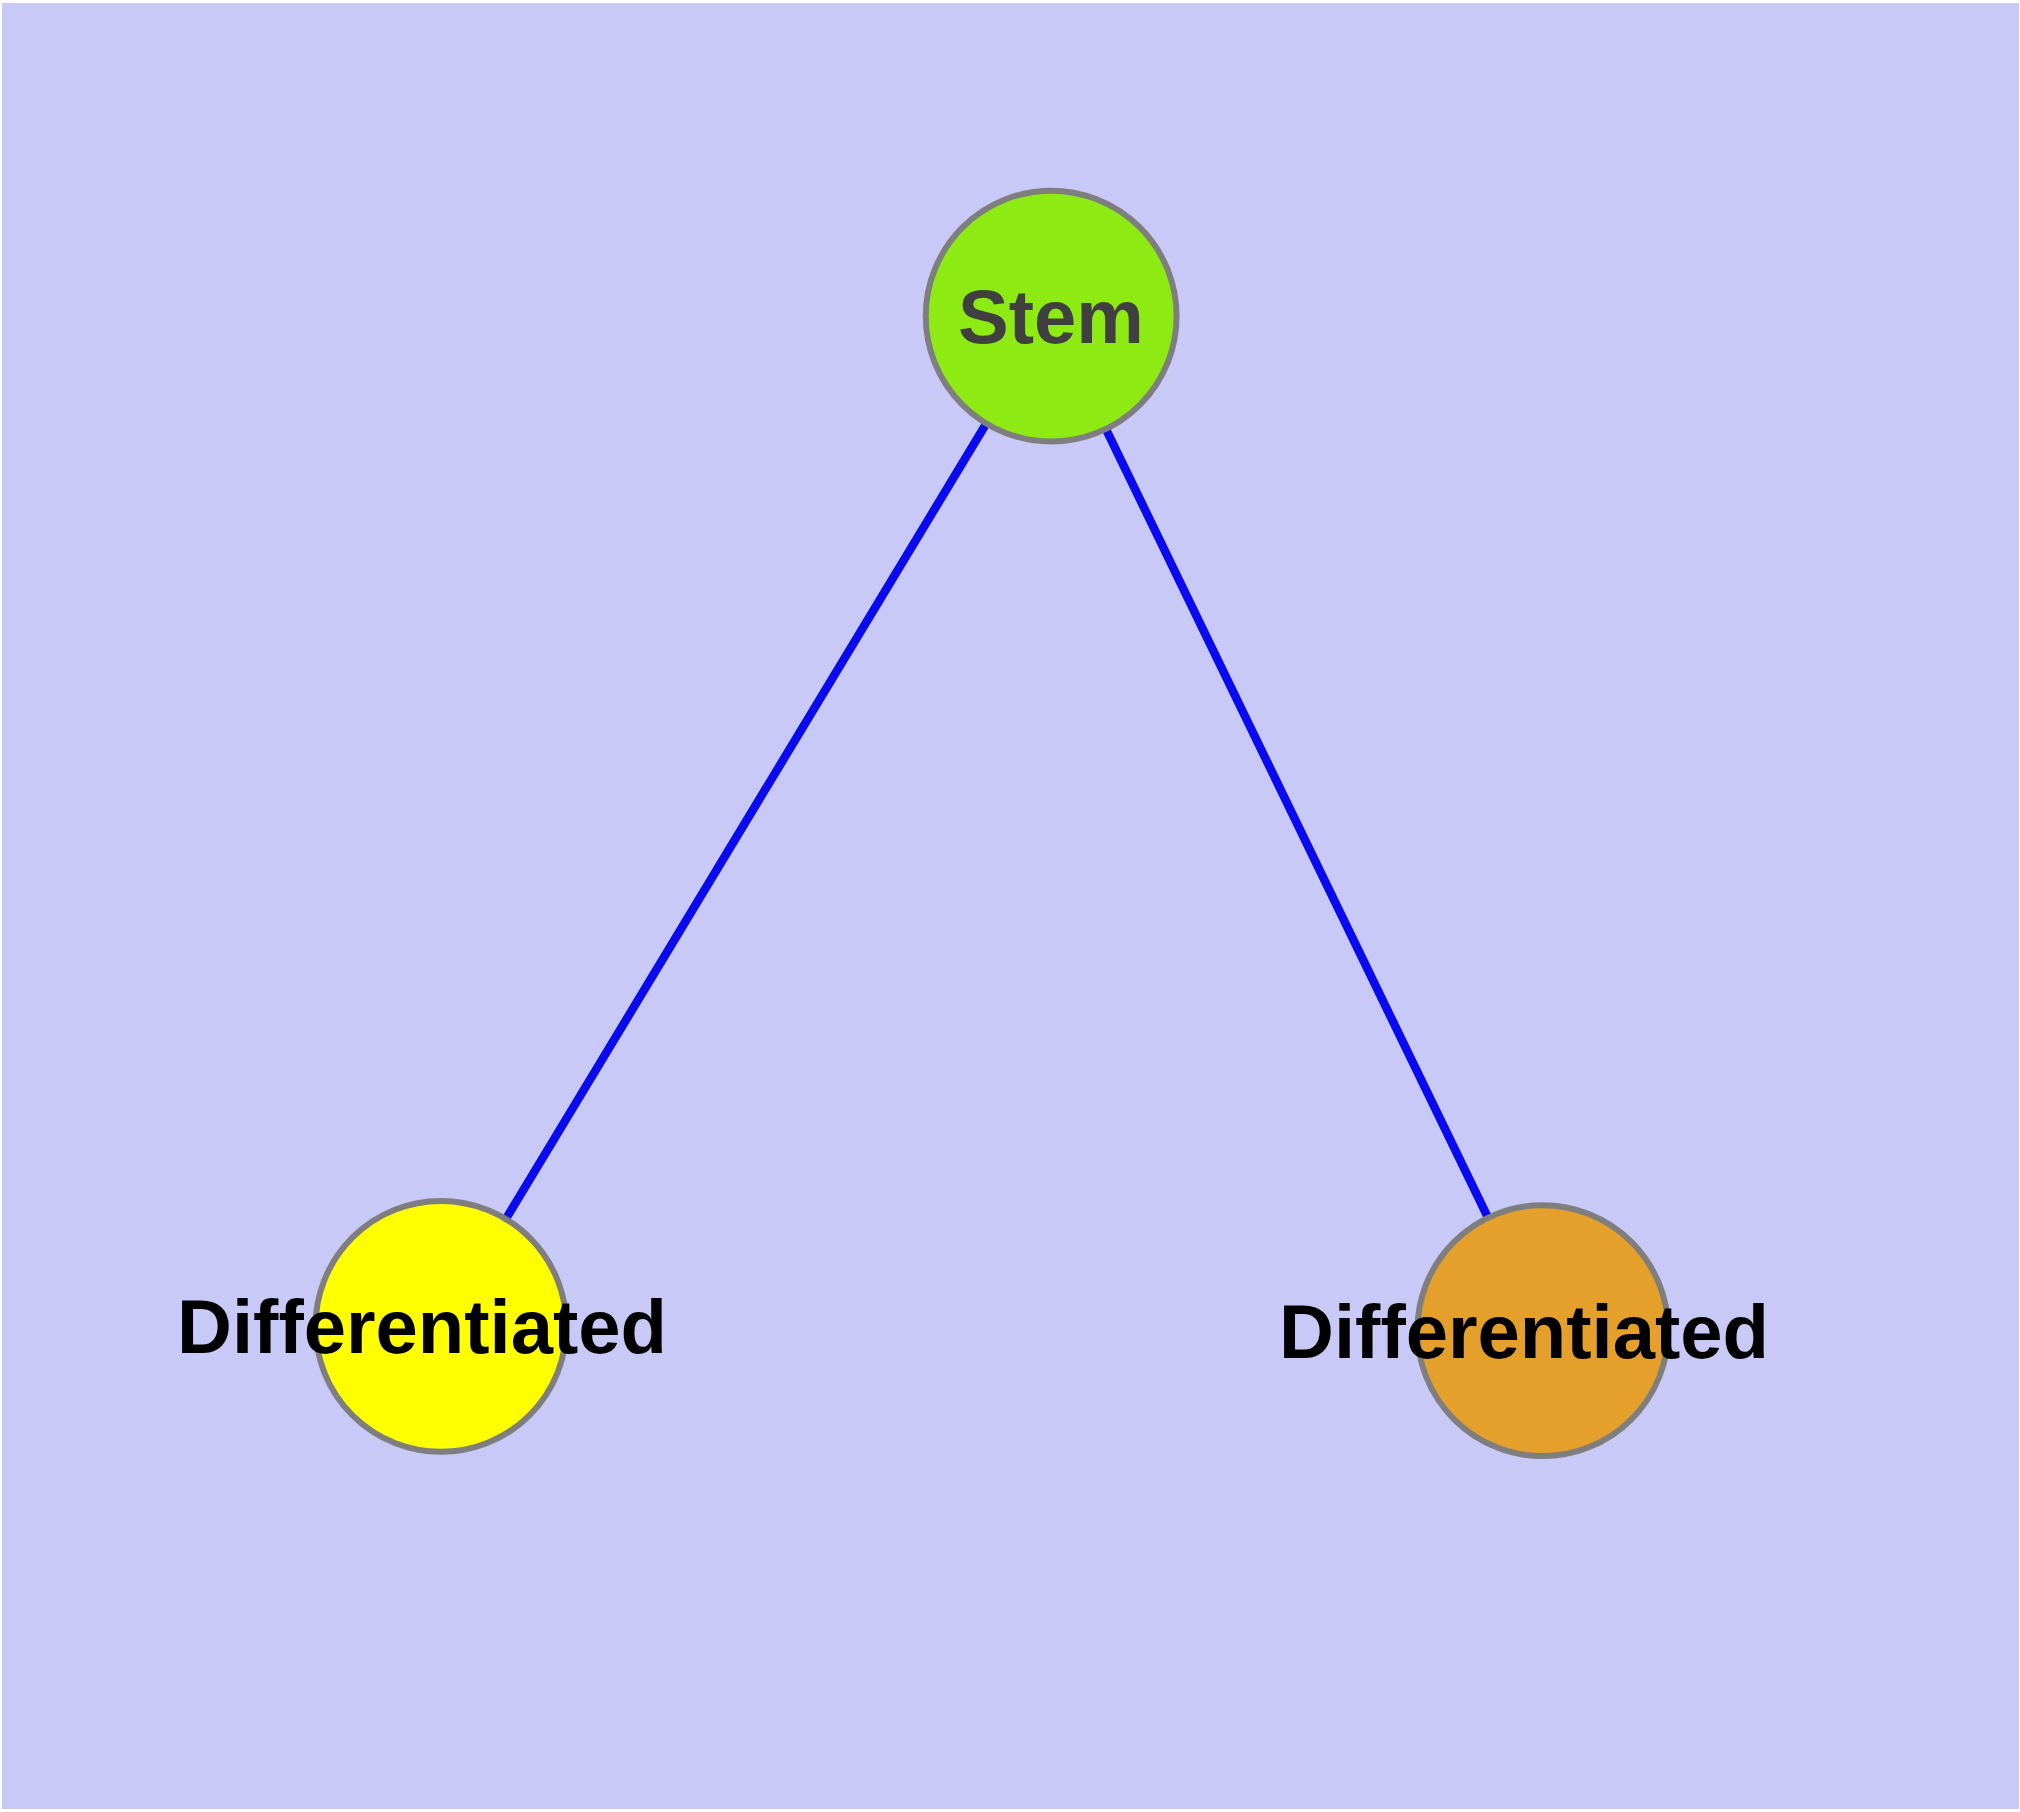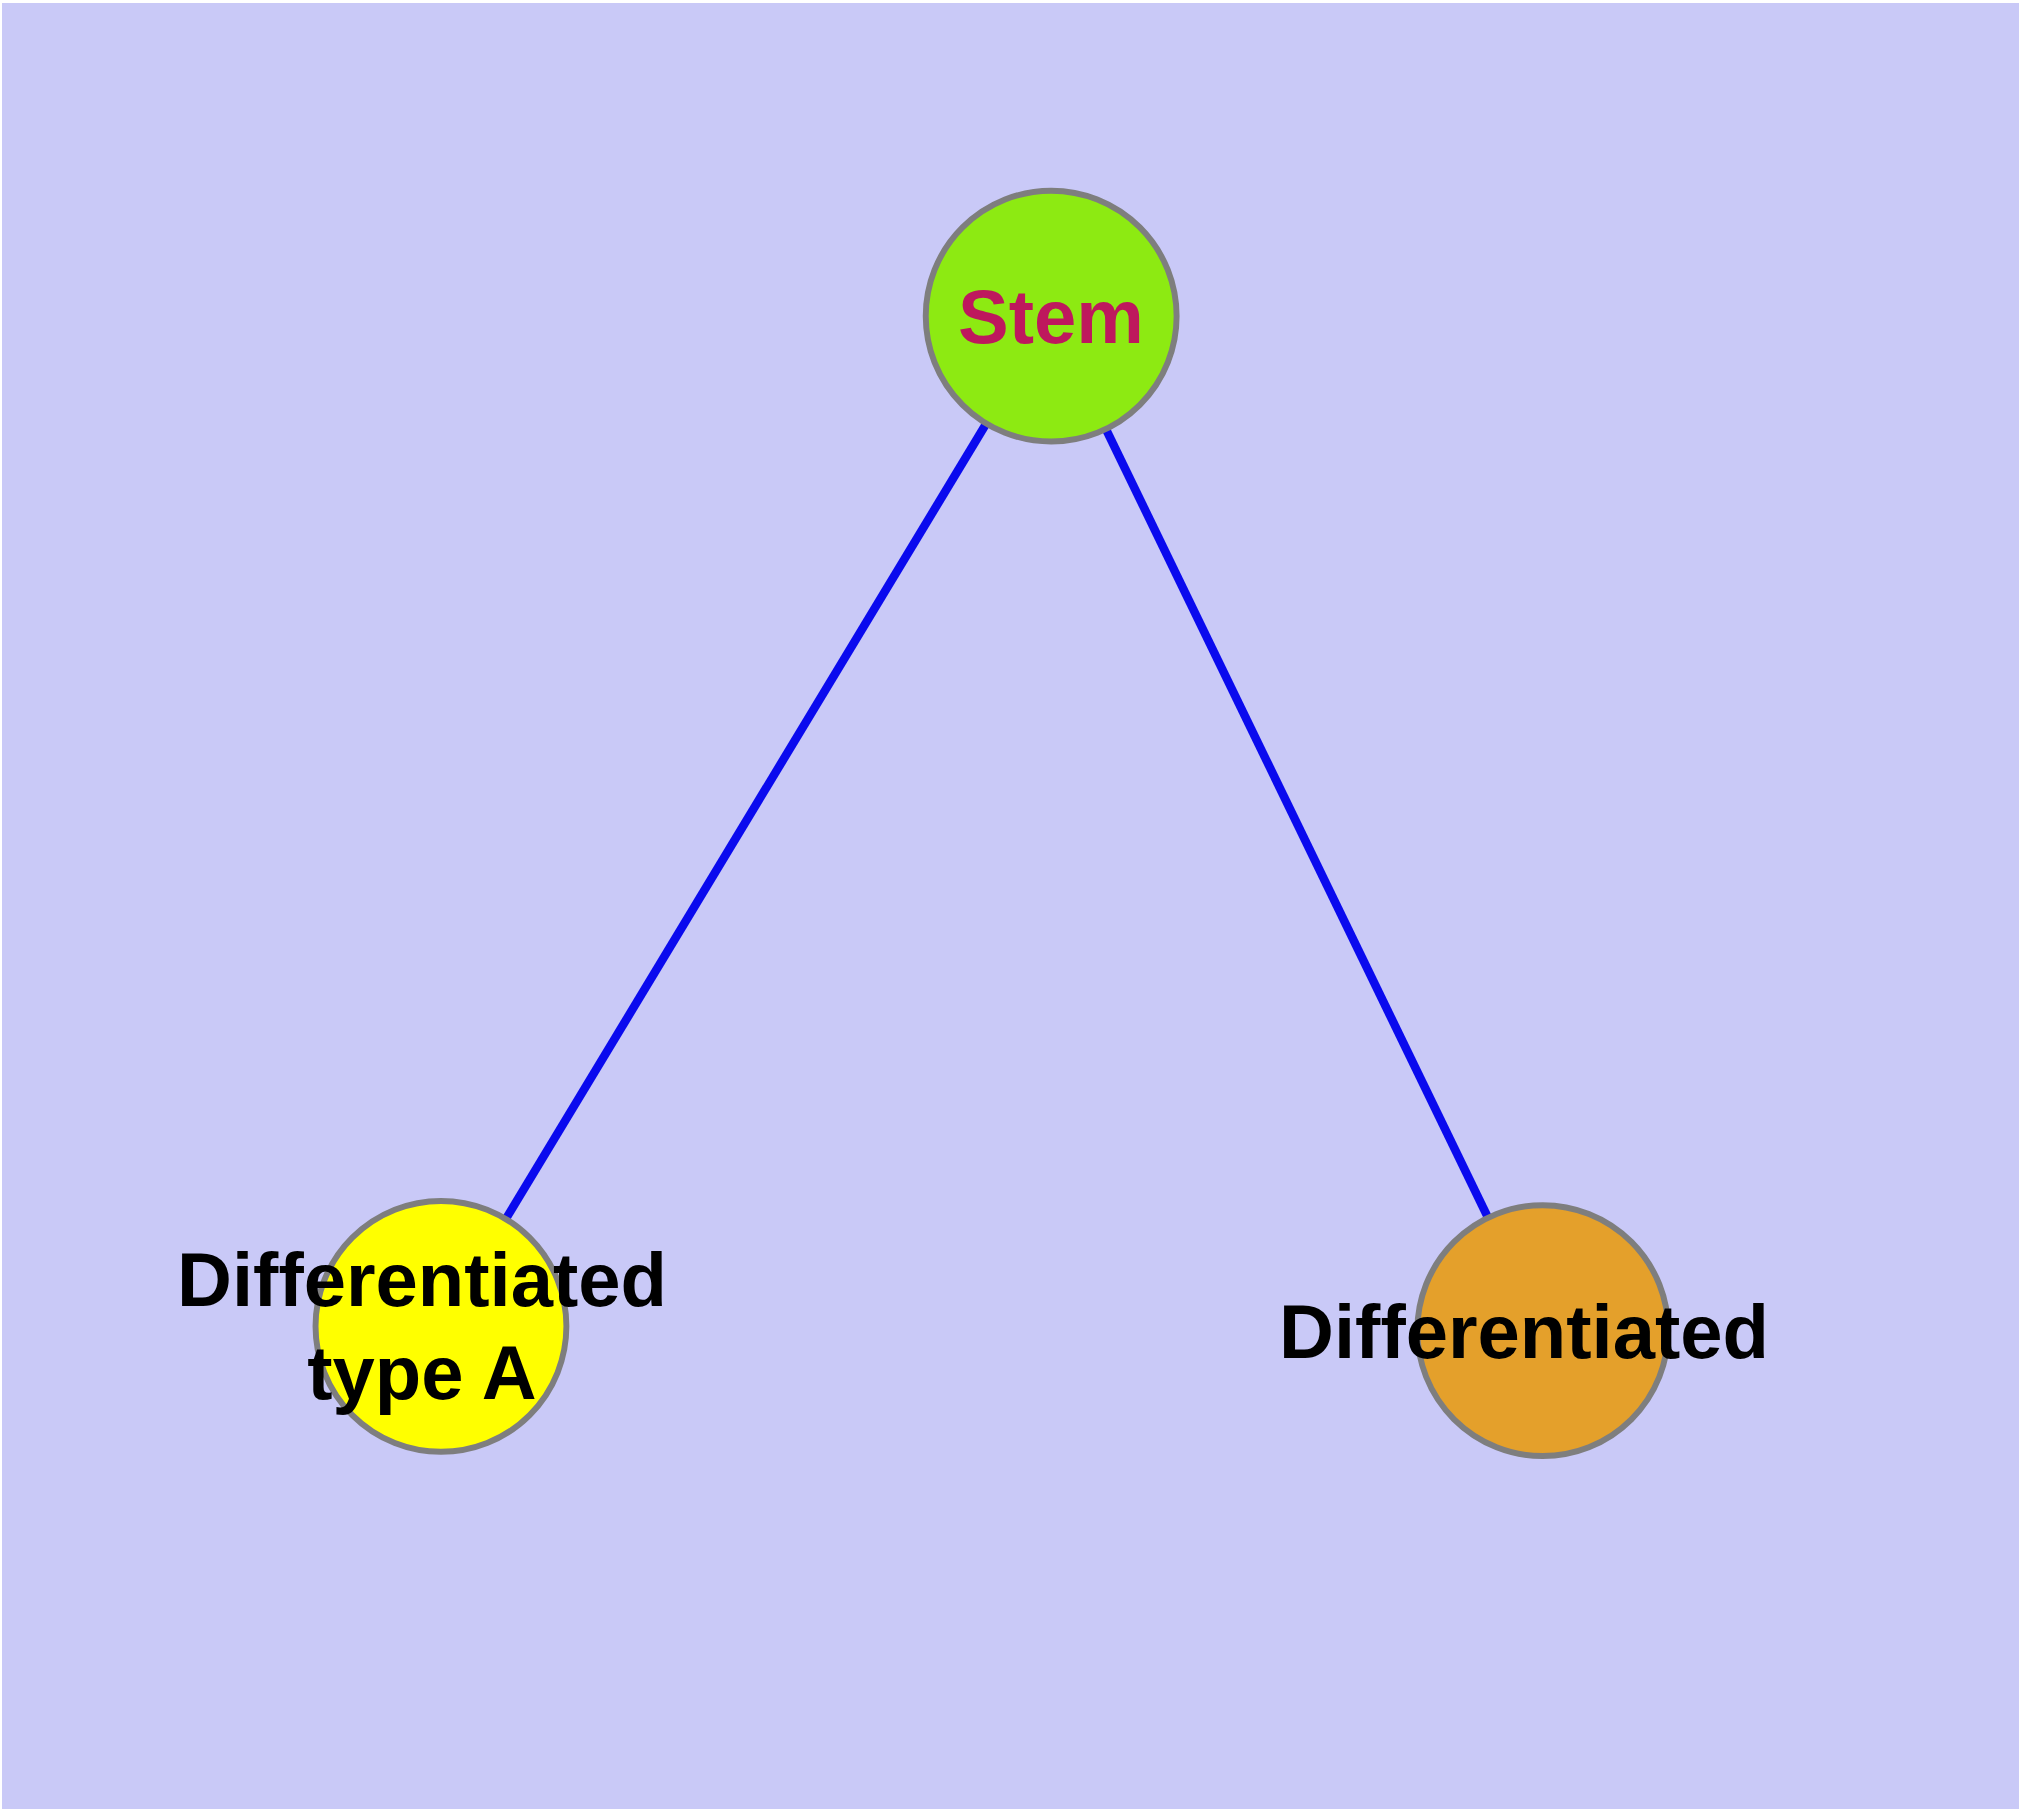--- a/index.html
+++ b/index.html
@@ -60,27 +60,26 @@
   <svg class="graph" viewBox="0 0 2384 2138">
 
     <line x1="1240" y1="373" x2="520" y2="1565" stroke="#0a0aee"></line>
     <line x1="1240" y1="373" x2="1820" y2="1570" stroke="#0a0aee"></line>
 
     <circle cx="1240" cy="373" r="148" fill="#8dea12" stroke="#7e7e7e"></circle>
     <circle cx="520" cy="1565" r="148" fill="#ffff00" stroke="#7e7e7e"></circle>
     <circle cx="1820" cy="1570" r="148" fill="#e4a02b" stroke="#7e7e7e"></circle>
   </svg>
 
-  <div class="node-label" style="left: 1051px; top: 316px; color: #be185d;">
+  <div class="node-label" style="left: 1051px; top: 316px; color: #404040;">
     <span class="label-line">Stem</span>
   </div>
 
   <div class="node-label" style="left: 422px; top: 1326px; color: rgb(0, 0, 0);">
     <span class="label-line">Differentiated</span>
-    <span class="label-line">type A</span>
   </div>
 
   <div class="node-label" style="left: 1524px; top: 1331px; color: rgb(0, 0, 0);">
     <span class="label-line">Differentiated</span>
   </div>
 
 </div>
 
 
 </body></html>

